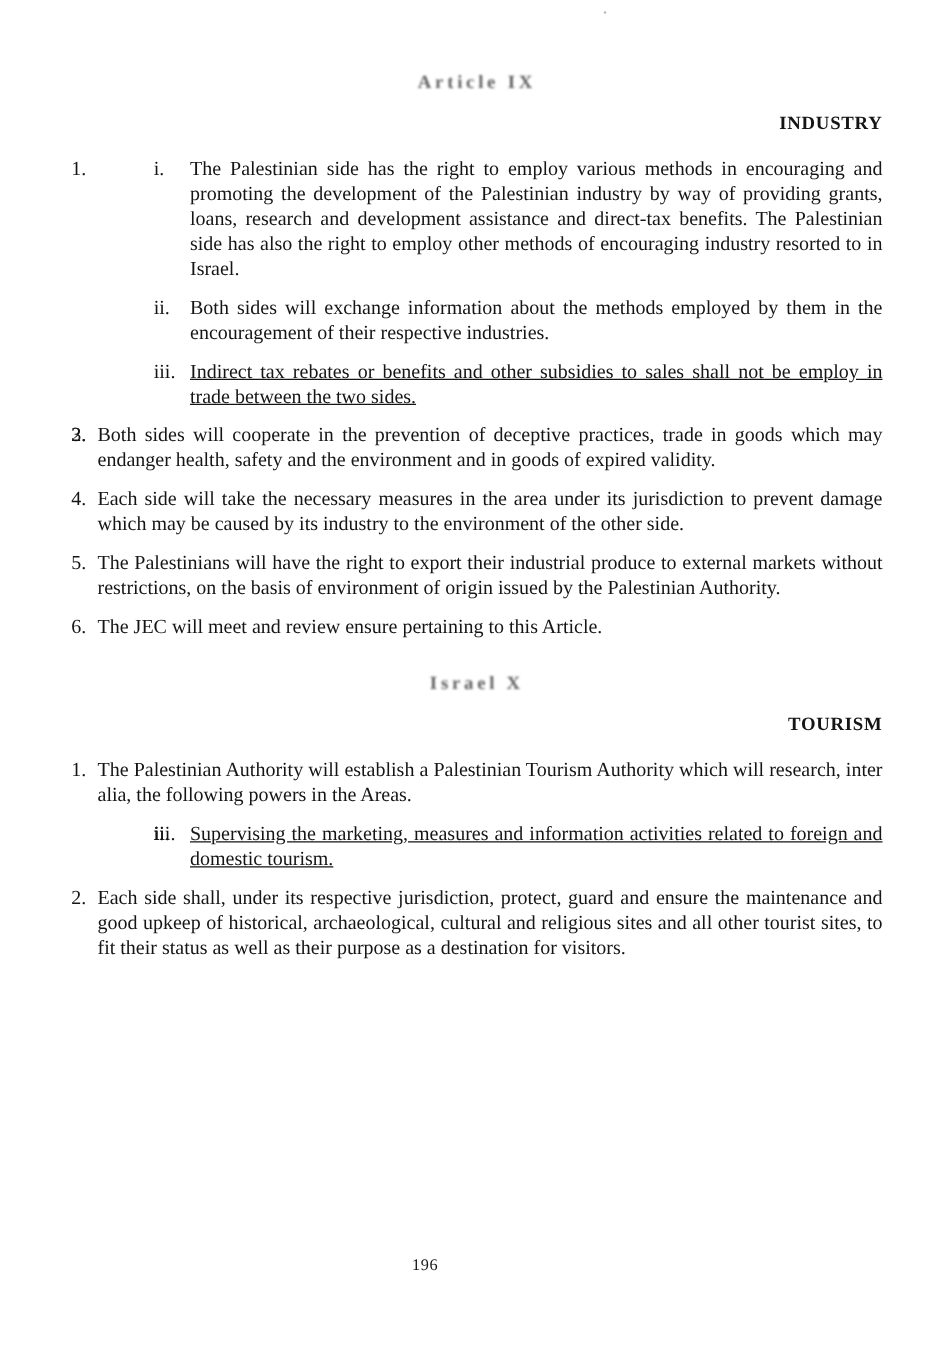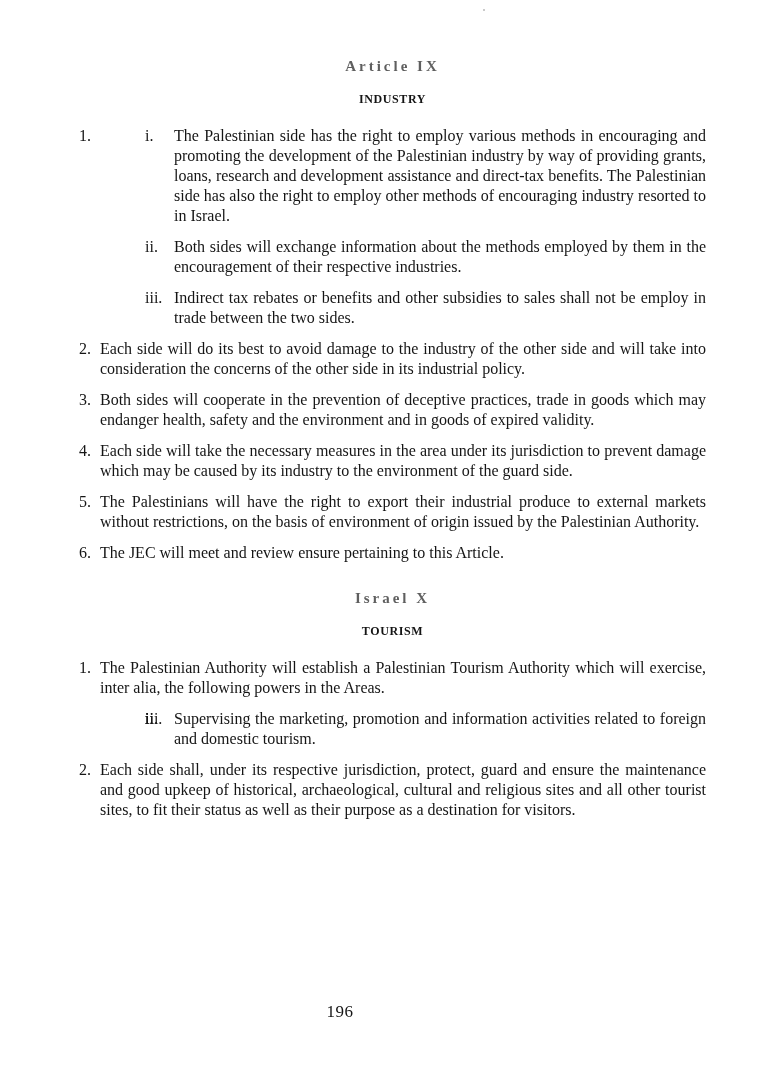--- a/index.html
+++ b/index.html
@@ -6,21 +6,21 @@
     margin: 0;
     padding: 0;
     background: #ffffff;
   }
   .page {
     position: relative;
     width: 758px;
     height: 1078px;
     background: #ffffff;
     box-sizing: border-box;
-    padding: 56px 52px 0 79px;
+    padding: 56px 52px 0 57px;
     font-family: "Liberation Serif", "DejaVu Serif", serif;
     color: #151515;
     font-size: 16px;
     line-height: 20px;
     overflow: hidden;
   }
   .scan-speck {
     position: absolute;
     top: 9px;
     left: 483px;
@@ -37,22 +37,22 @@
     color: #3d3d3d;
     opacity: 0.82;
     filter: blur(0.7px);
     margin: 0 0 13px 0;
     font-weight: bold;
   }
   .section + .section {
     margin-top: 25px;
   }
   .section-title {
-    text-align: center;
-    font-size: 12px;
+    text-align: right;
+    font-size: 15px;
     font-weight: bold;
     letter-spacing: 0.6px;
     margin: 0 0 17px 0;
   }
   .item {
     position: relative;
     padding-left: 21px;
     text-align: justify;
     margin: 0 0 11px 0;
   }
@@ -66,61 +66,62 @@
   }
   .subitem {
     position: relative;
     margin-left: 37px;
     padding-left: 37px;
     text-align: justify;
     margin-bottom: 11px;
   }
   .subitem:last-child {
     margin-bottom: 0;
+    text-decoration: underline;
   }
   .subitem-marker {
     position: absolute;
     left: 8px;
     top: 0;
   }
   .page-number {
     position: absolute;
     left: 0;
     width: 680px;
     top: 1002px;
     text-align: center;
-    font-size: 17px;
+    font-size: 13px;
     letter-spacing: 0.5px;
   }
 </style>
 </head>
 <body>
 
 <div class="page">
   <div class="scan-speck"></div>
   <div id="sections">
       <section class="section">
         <div class="article-label">Article IX</div>
         <h1 class="section-title">INDUSTRY</h1>
         <div class="item"><span class="item-marker">1.</span><div class="subitems">
             <div class="subitem"><span class="subitem-marker">i.</span><span>The Palestinian side has the right to employ various methods in encouraging and promoting the development of the Palestinian industry by way of providing grants, loans, research and development assistance and direct-tax benefits. The Palestinian side has also the right to employ other methods of encouraging industry resorted to in Israel.</span></div>
             <div class="subitem"><span class="subitem-marker">ii.</span><span>Both sides will exchange information about the methods employed by them in the encouragement of their respective industries.</span></div>
             <div class="subitem"><span class="subitem-marker">iii.</span><span>Indirect tax rebates or benefits and other subsidies to sales shall not be employ in trade between the two sides.</span></div>
           </div></div>
-        <div class="item"><span class="item-marker">2.</span><span>Each side will do its best to avoid damage to the industry of the other side and will take into consideration the concerns of the other side in its industrial policy.</span></div>
+        <div class="item"><span class="item-marker">2.</span></div>
         <div class="item"><span class="item-marker">3.</span><span>Both sides will cooperate in the prevention of deceptive practices, trade in goods which may endanger health, safety and the environment and in goods of expired validity.</span></div>
-        <div class="item"><span class="item-marker">4.</span><span>Each side will take the necessary measures in the area under its jurisdiction to prevent damage which may be caused by its industry to the environment of the guard side.</span></div>
+        <div class="item"><span class="item-marker">4.</span><span>Each side will take the necessary measures in the area under its jurisdiction to prevent damage which may be caused by its industry to the environment of the other side.</span></div>
         <div class="item"><span class="item-marker">5.</span><span>The Palestinians will have the right to export their industrial produce to external markets without restrictions, on the basis of environment of origin issued by the Palestinian Authority.</span></div>
         <div class="item"><span class="item-marker">6.</span><span>The JEC will meet and review ensure pertaining to this Article.</span></div>
       </section>
       <section class="section">
         <div class="article-label">Israel X</div>
         <h1 class="section-title">TOURISM</h1>
-        <div class="item"><span class="item-marker">1.</span><span>The Palestinian Authority will establish a Palestinian Tourism Authority which will exercise, inter alia, the following powers in the Areas.</span><div class="subitems">
+        <div class="item"><span class="item-marker">1.</span><span>The Palestinian Authority will establish a Palestinian Tourism Authority which will research, inter alia, the following powers in the Areas.</span><div class="subitems">
             <div class="subitem"><span class="subitem-marker">i.</span></div>
             <div class="subitem"><span class="subitem-marker">ii.</span></div>
-            <div class="subitem"><span class="subitem-marker">iii.</span><span>Supervising the marketing, promotion and information activities related to foreign and domestic tourism.</span></div>
+            <div class="subitem"><span class="subitem-marker">iii.</span><span>Supervising the marketing, measures and information activities related to foreign and domestic tourism.</span></div>
           </div></div>
         <div class="item"><span class="item-marker">2.</span><span>Each side shall, under its respective jurisdiction, protect, guard and ensure the maintenance and good upkeep of historical, archaeological, cultural and religious sites and all other tourist sites, to fit their status as well as their purpose as a destination for visitors.</span></div>
       </section>
     </div>
   <div class="page-number">196</div>
 </div>
 
 </body></html>

